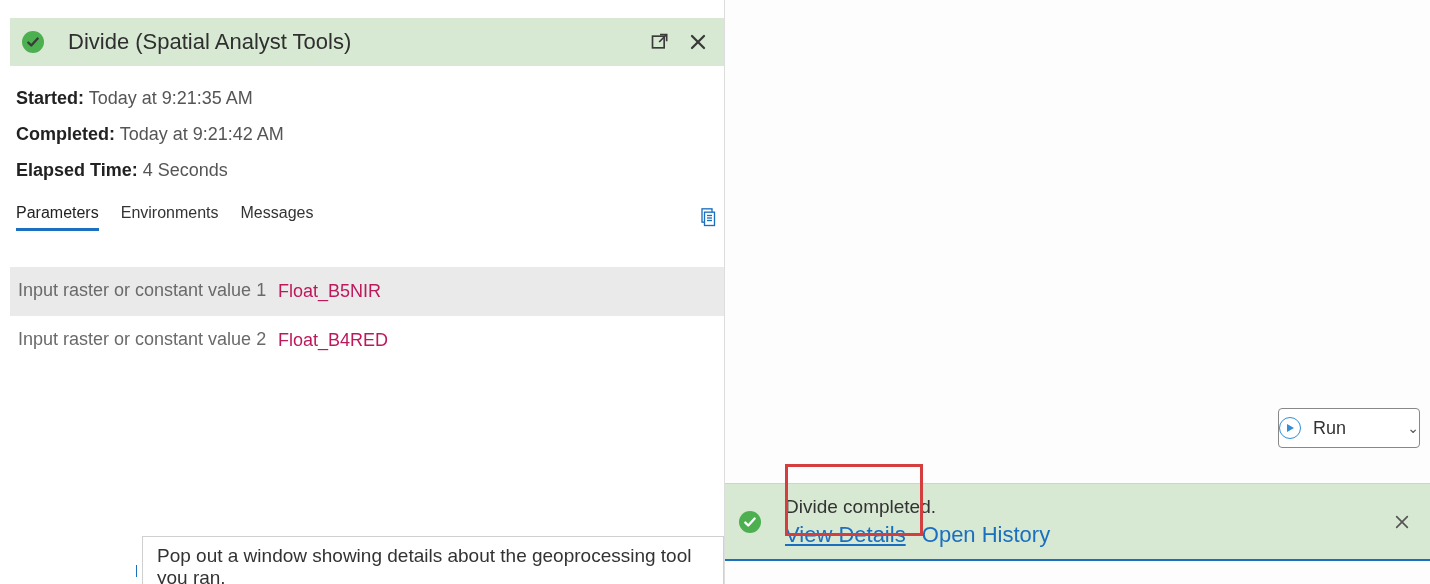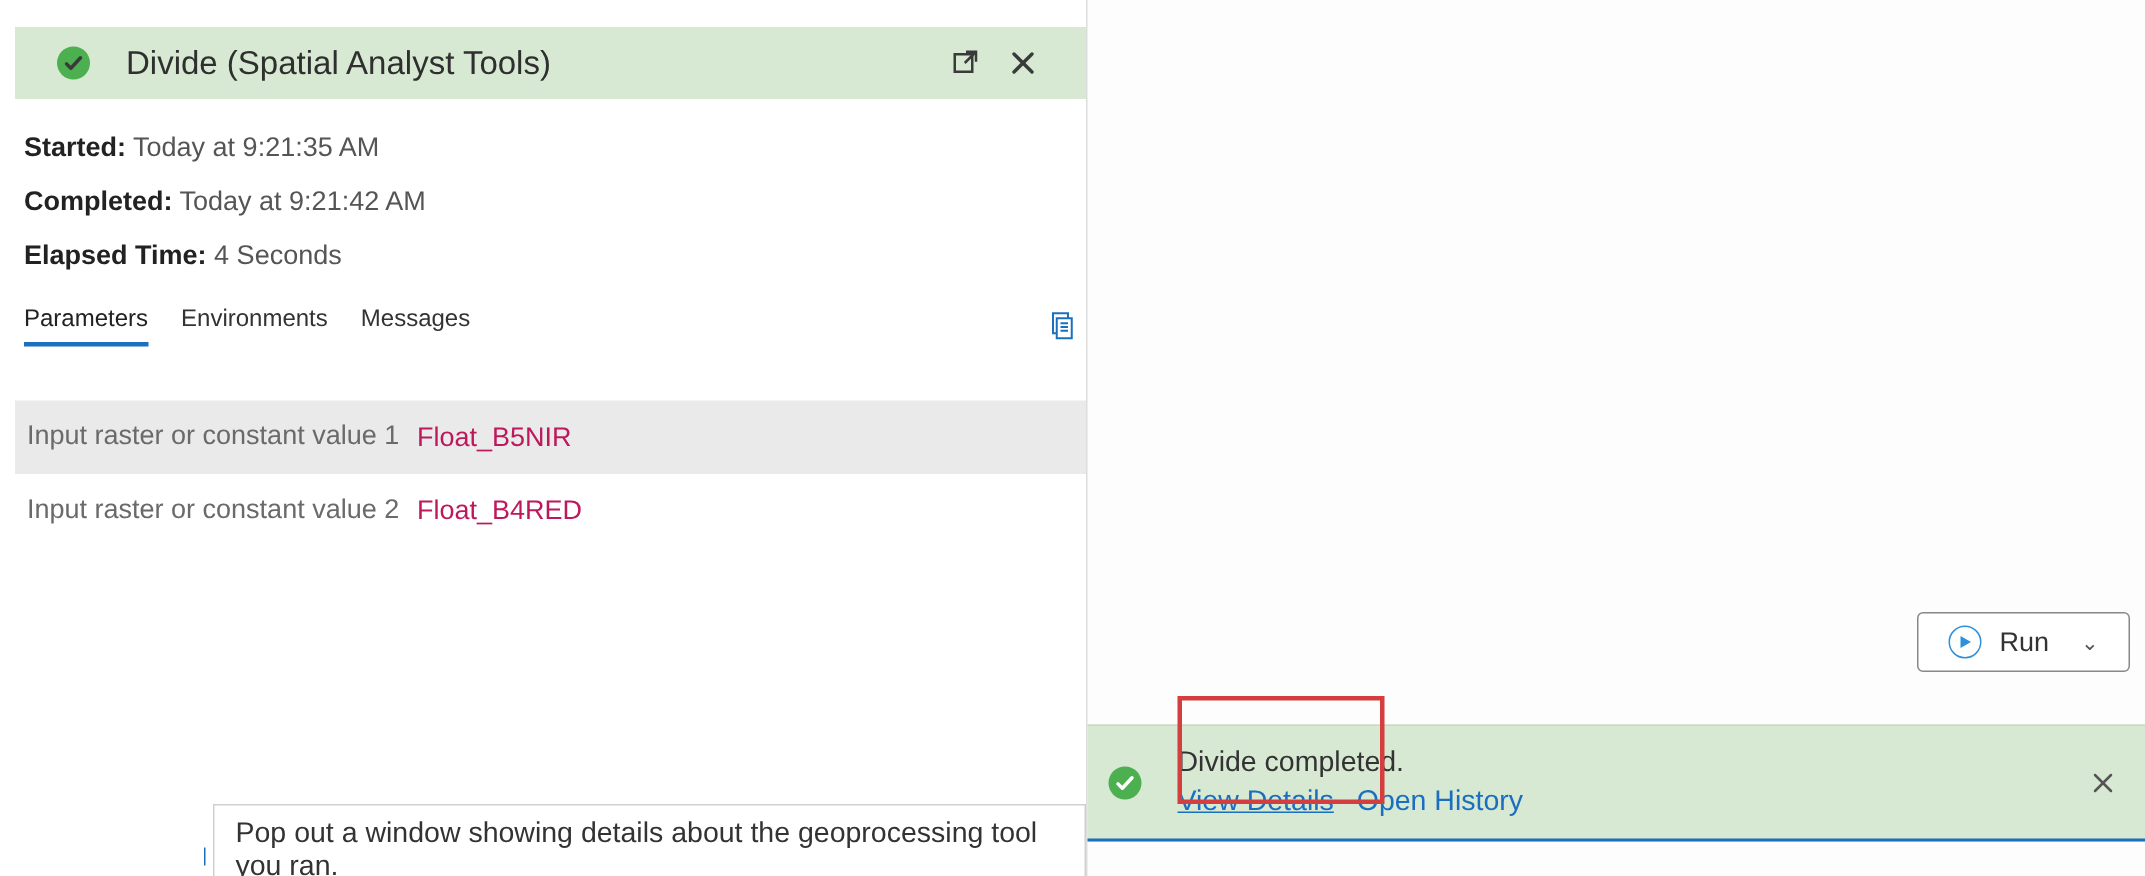--- a/index.html
+++ b/index.html
@@ -22,21 +22,21 @@
     width: 714px;
     height: 584px;
     background: #fff;
   }
 
   .title-bar {
     display: flex;
     align-items: center;
     background: #d7e8d3;
     height: 48px;
-    padding: 0 28px;
+    padding: 0 12px;
     margin-top: 18px;
   }
   .title-bar .check-icon {
     width: 22px; height: 22px;
     border-radius: 50%;
     background: #4caf50;
     display: flex;
     align-items: center;
     justify-content: center;
     margin-right: 24px;
@@ -137,21 +137,21 @@
     top: 408px;
     width: 142px;
     height: 40px;
     border: 1px solid #888;
     border-radius: 4px;
     background: #fff;
     display:flex;
     align-items:center;
     font-size: 18px;
     cursor:pointer;
-    padding: 0 20px;
+    padding: 0 0;
   }
   .run-btn .play {
     width: 22px; height: 22px;
     border: 1.5px solid #2f8fd9;
     border-radius: 50%;
     display:flex; align-items:center; justify-content:center;
     margin-right: 12px;
     flex:none;
   }
   .run-btn .play svg { display:block; }
@@ -175,21 +175,21 @@
     width: 22px; height: 22px;
     border-radius: 50%;
     background: #4caf50;
     display:flex; align-items:center; justify-content:center;
     margin-right: 24px;
     flex:none;
   }
   .status-bar .check-icon svg { width:14px; height:14px; }
   .status-body { flex:1; }
   .status-msg { font-size: 19px; color:#333; margin-bottom:4px; }
-  .status-links { font-size: 19px; }
+  .status-links { font-size: 22px; }
   .status-links a {
     color: #1a6fbf;
     text-decoration: underline;
     cursor: pointer;
     margin-right: 10px;
   }
   .status-links a.nodec {
     text-decoration: none;
   }
   .status-close {

